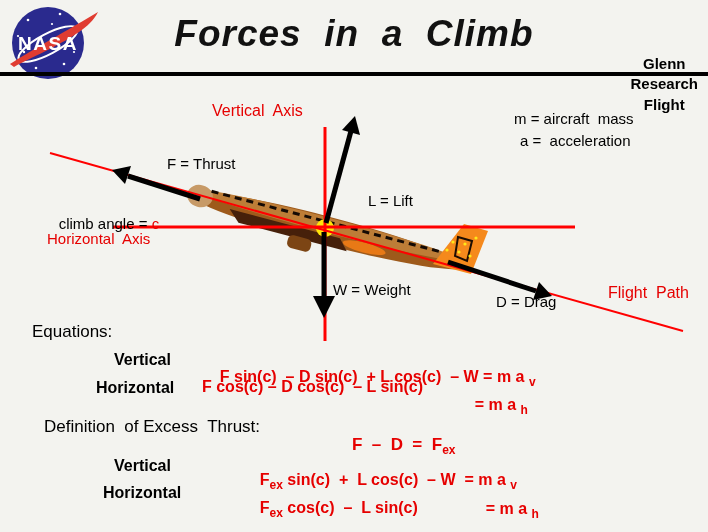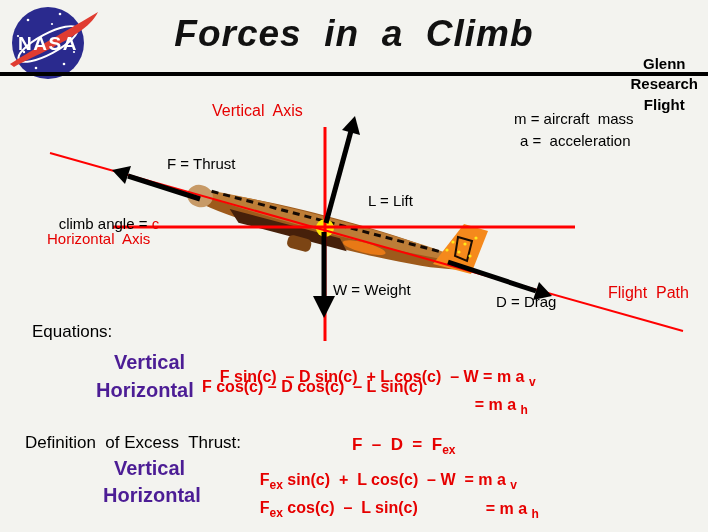--- a/index.html
+++ b/index.html
@@ -61,23 +61,23 @@
     line-height:1.1;
   }
   .eq sub{
     font-size:12px;
     font-weight:bold;
     vertical-align:-4px;
   }
   .eqlabel{
     position:absolute;
     font-weight:bold;
-    font-size:20px;
-    white-space:pre;
-    color:#4c1d95;
+    font-size:16px;
+    white-space:pre;
+    color:#000000;
     line-height:1.1;
   }
   .big{font-size:17px;}
 </style>
 </head>
 <body>
 
 <div class="page">
 
   <svg class="logo" width="96" height="80" viewBox="0 0 96 80">
@@ -173,21 +173,21 @@
   <div class="eq" style="left:202px;top:350px;">
     <span>F sin(c)  – D sin(c)  + L cos(c)  – W = m a </span><sub>v</sub>
   </div>
 
   <div class="eqlabel" style="left:96px;top:379px;">Horizontal</div>
   <div class="eq" style="left:202px;top:378px;">F cos(c) – D cos(c)  – L sin(c)</div>
   <div class="eq" style="left:457px;top:378px;">
     <span>= m a </span><sub>h</sub>
   </div>
 
-  <div class="lbl big" style="left:25px;top:418px;margin-top:16px;">Definition  of Excess  Thrust:</div>
+  <div class="lbl big" style="left:44px;top:418px;">Definition  of Excess  Thrust:</div>
   <div class="eq big" style="left:333px;top:417px;">
     <span>F  –  D  =  F</span><sub>ex</sub>
   </div>
 
   <div class="eqlabel" style="left:114px;top:457px;">Vertical</div>
   <div class="eq" style="left:242px;top:453px;">
     <span>F</span><sub>ex</sub><span> sin(c)  +  L cos(c)  – W  = m a </span><sub>v</sub>
   </div>
 
   <div class="eqlabel" style="left:103px;top:484px;">Horizontal</div>

